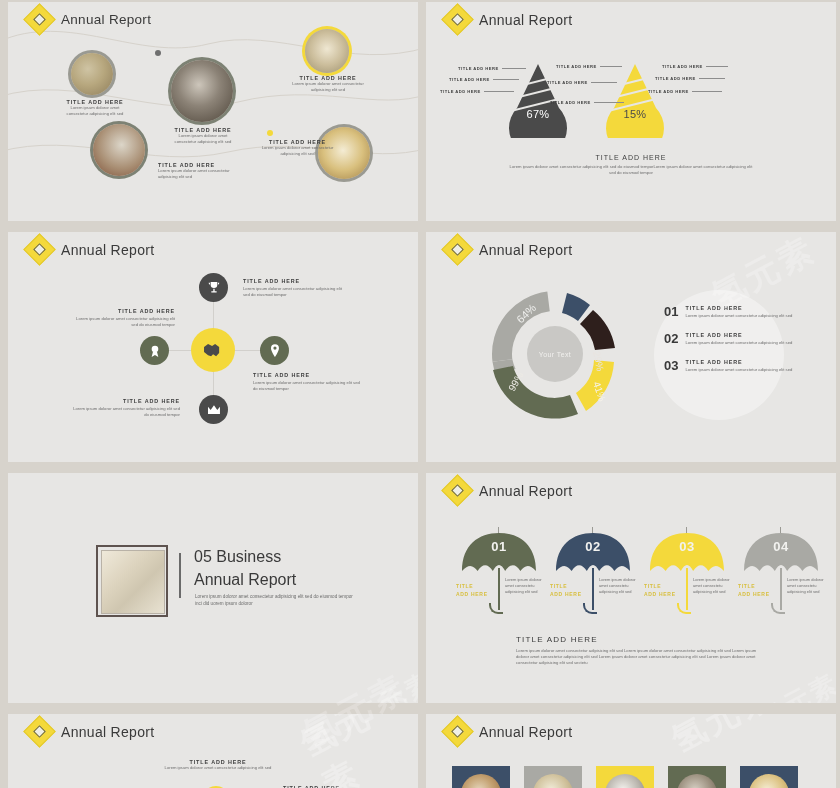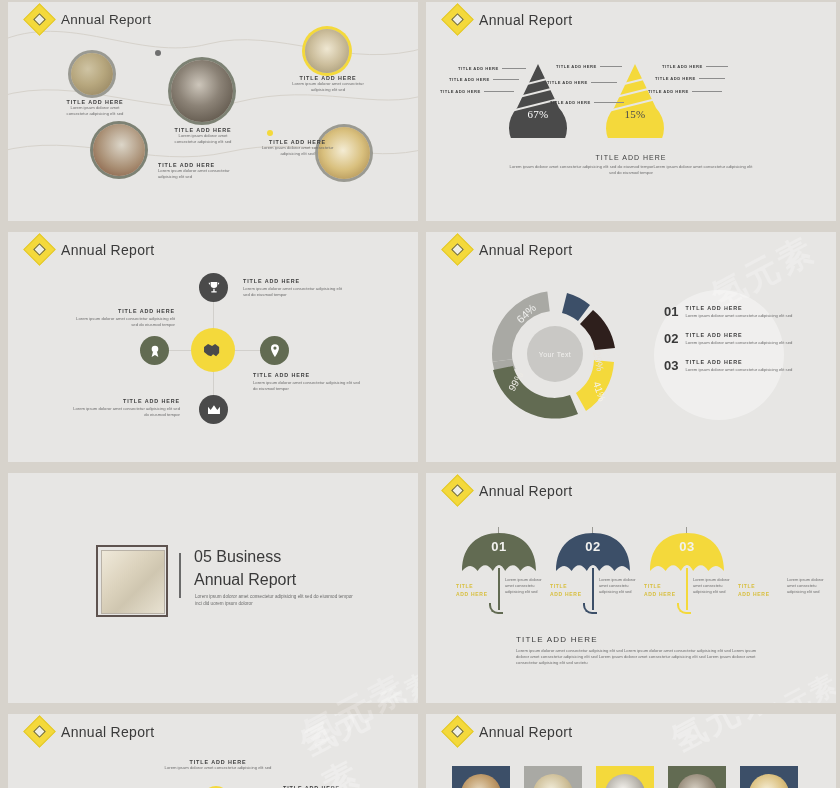--- a/index.html
+++ b/index.html
@@ -54,21 +54,21 @@
   .circ{position:absolute;border-radius:50%;overflow:hidden;background:#cfcac2;}
   .circ .ph{width:100%;height:100%;}
   .ring-g{box-shadow:0 0 0 3px #7d8274;}
   .ring-y{box-shadow:0 0 0 3px #f4d93b;}
   .ring-gr{box-shadow:0 0 0 3px #9a9a92;}
   .dot{position:absolute;border-radius:50%;}
 
   
   .drop-wrap{position:absolute;}
   .drop{
-    position:relative;width:58px;height:74px;font-family:Liberation Serif, serif;
+    position:relative;width:58px;height:74px;
   }
   .drop .body{
     position:absolute;left:0;top:0;width:58px;height:74px;
     clip-path:path("M29 0 L50 44 A29 29 0 1 1 8 44 Z");
   }
   .drop .cut{position:absolute;height:2.4px;background:#e7e6e4;left:-6px;width:72px;transform:rotate(-14deg);}
   .drop .pct{
     position:absolute;width:100%;text-align:center;top:44px;
     font-size:11px;color:#fff;letter-spacing:.3px;
   }
@@ -426,20 +426,29 @@
       <div class="canopy">
           <div class="dome" style="background:#f4d93b;"></div>
         </div>
       <div class="unum">03</div>
       <div class="stick" style="background:#f4d93b;"></div>
       <div class="hook" style="border-color:#f4d93b;"></div>
     </div>
     <div class="utl" style="left:218px;top:110px;">TITLE<br>ADD HERE</div>
     <div class="ubd" style="left:267px;top:104px;">Lorem ipsum doloror amet consectetu adipisicing elit sed</div>
 
+    <div class="umb" style="left:318px;top:60px;">
+      <div style="position:absolute;left:36px;top:-6px;width:1.4px;height:8px;background:#9a9a94;"></div>
+      <div class="canopy">
+          <div class="dome" style="background:#a9a9a4;"></div>
+        </div>
+      <div class="unum">04</div>
+      <div class="stick" style="background:#a9a9a4;"></div>
+      <div class="hook" style="border-color:#a9a9a4;"></div>
+    </div>
     <div class="utl" style="left:312px;top:110px;">TITLE<br>ADD HERE</div>
     <div class="ubd" style="left:361px;top:104px;">Lorem ipsum doloror amet consectetu adipisicing elit sed</div>
 
     <div style="position:absolute;left:90px;top:162px;width:252px;">
       <div style="font-size:8px;letter-spacing:1.2px;color:#3a3a3a;">TITLE ADD HERE</div>
       <div class="bdy" style="margin-top:4px;">Lorem ipsum doloror amet consectetur adipisicing elit sed Lorem ipsum doloror amet consectetur adipisicing elit sed Lorem ipsum doloror amet consectetur adipisicing elit sed Lorem ipsum doloror amet consectetur adipisicing elit sed Lorem ipsum doloror amet consectetur adipisicing elit sed sectetu</div>
     </div>
     <div class="wm sm" style="right:-6px;bottom:-16px;opacity:.5;">氢元素</div>
   </div>
 

